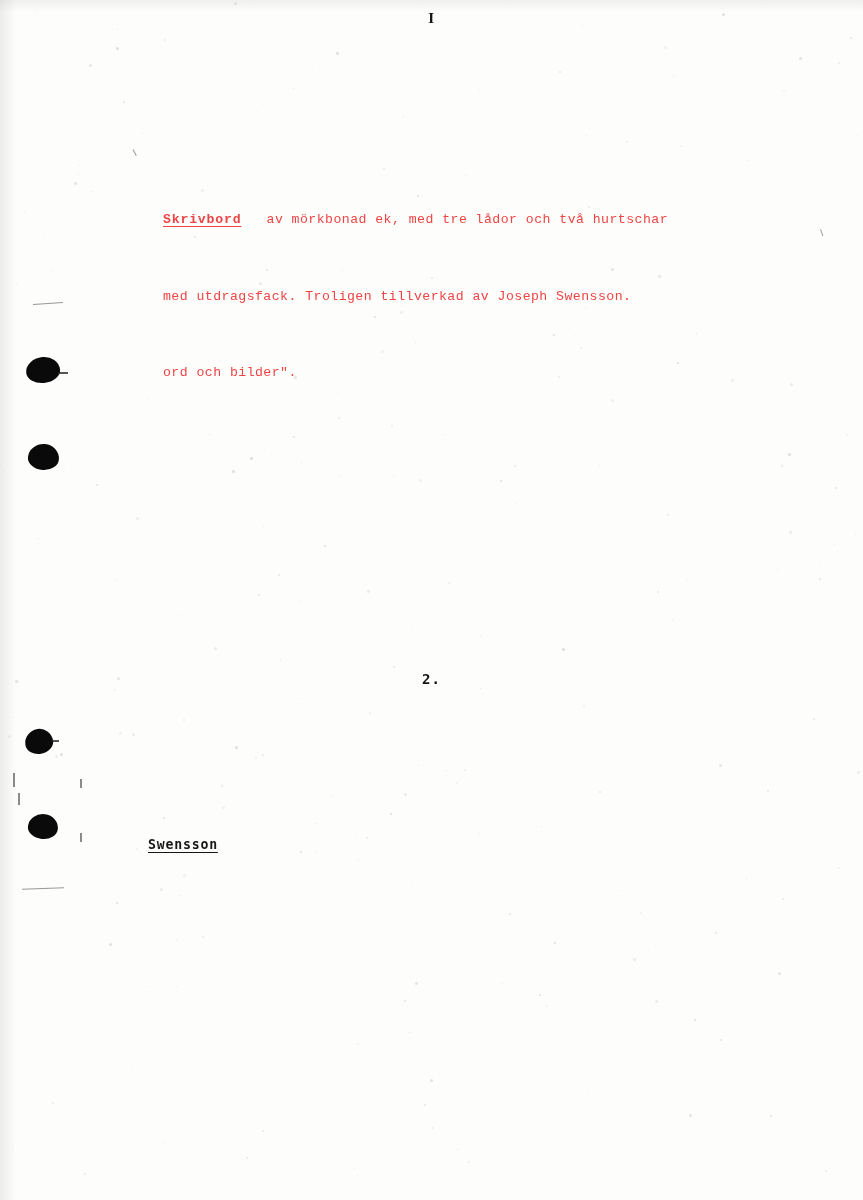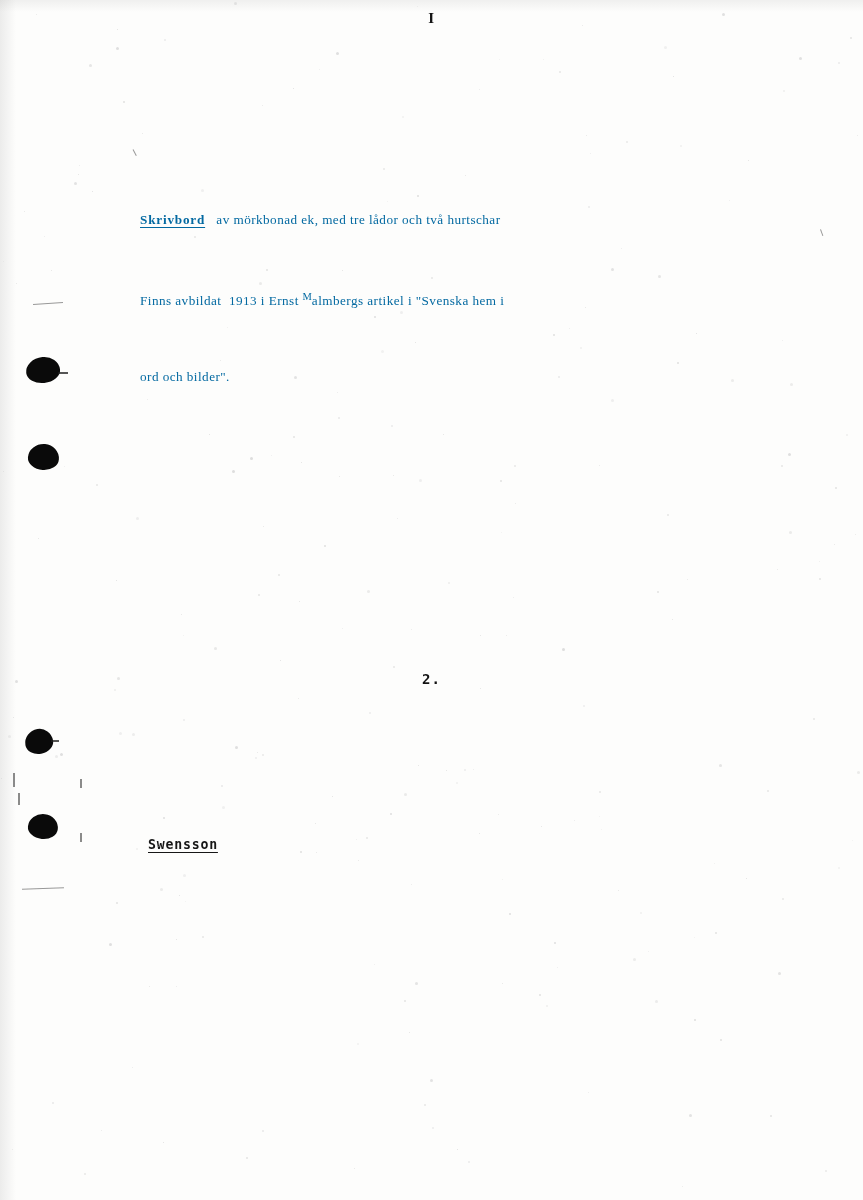--- a/index.html
+++ b/index.html
@@ -32,28 +32,28 @@
     width: 863px;
     text-align: center;
     font-family: "Liberation Serif", serif;
     font-weight: bold;
     font-size: 15px;
     letter-spacing: 0.5px;
     color: #141414;
   }
   .typed-block {
     position: absolute;
-    left: 140px;
+    left: 163px;
     top: 156px;
     width: 680px;
-    font-family: Liberation Serif, serif;
+    font-family: Liberation Mono, monospace;
     font-size: 13.2px;
     line-height: 25.5px;
     letter-spacing: 0.45px;
-    color: #0369a1;
+    color: #ef4444;
     white-space: pre;
   }
   .typed-block .ln {
     display: block;
     white-space: pre;
   }
   .hdr-word {
     text-decoration: underline;
     text-underline-offset: 2.5px;
     font-weight: 600;
@@ -135,21 +135,21 @@
 
 <div id="page">
 
   <div class="edge-shade-left"></div>
   <div class="edge-shade-top"></div>
 
   <div class="page-marker">I</div>
 
   <div class="typed-block">
     <span class="ln"><span class="hdr-word">Skrivbord</span><span>   av mörkbonad ek, med tre lådor och två hurtschar</span></span>
-    <span class="ln"><span>Finns avbildat  1913 i Ernst </span><span class="sup-m">M</span><span>almbergs artikel i "Svenska hem i</span></span>
+    <span class="ln">med utdragsfack. Troligen tillverkad av Joseph Swensson.</span>
     <span class="ln">ord och bilder".</span>
   </div>
 
   <div class="center-num">2.</div>
 
   <div class="second-heading">Swensson</div>
 
   <div class="blob b1"></div>
   <div class="blob-tail" style="left:58px; top:372px; width:10px;"></div>
   <div class="blob b2"></div>

